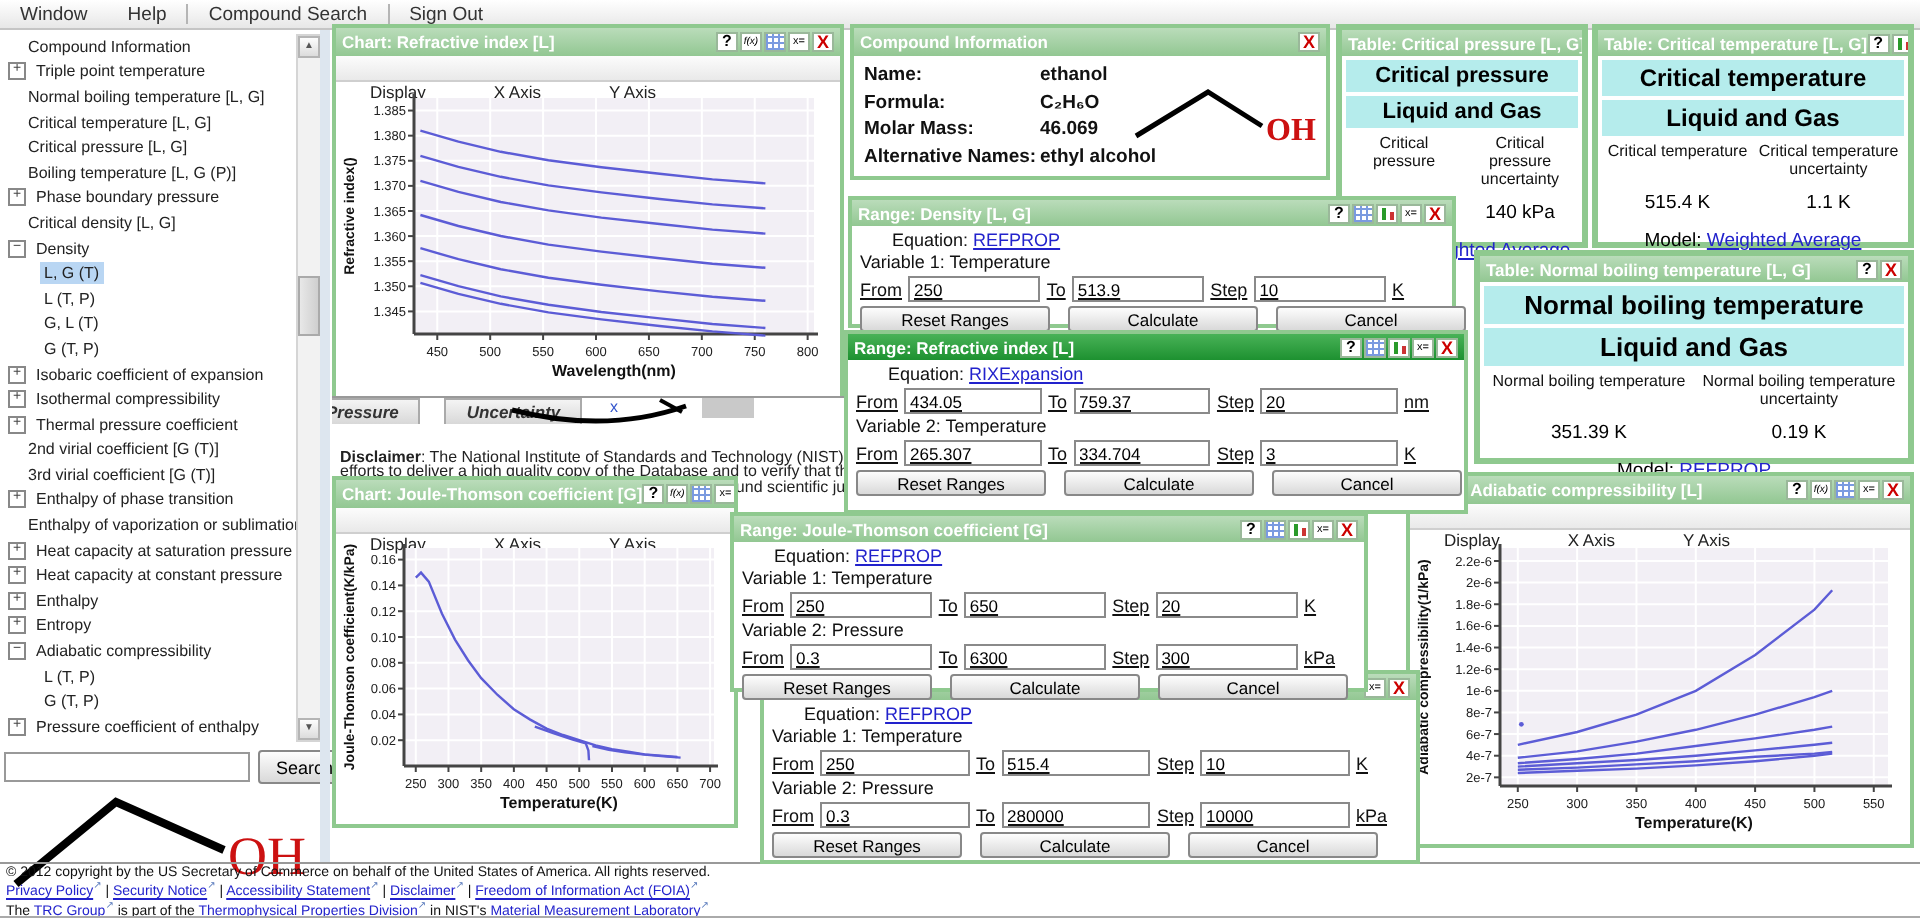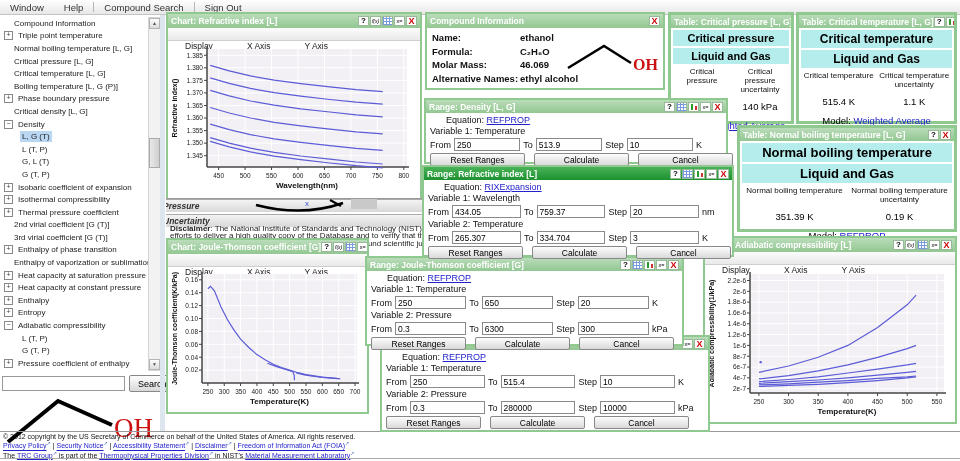--- a/index.html
+++ b/index.html
@@ -64,21 +64,21 @@
   .chart-menu span{padding:0 17px;margin-top:24px;}
   .chart-body{padding:1px;}
   .chart-body svg{display:block;}
   #win-ri{left:166px;top:12px;width:256px;height:190px;z-index:1;}
   #win-jt{left:166px;top:238px;width:203px;height:176px;z-index:9;}
   #win-ac{left:703px;top:236px;width:254px;height:188px;z-index:8;}
 
   
   #win-tabs{left:166px;top:198px;width:300px;height:58px;background:#fff;border:none;
     border-top:1px solid #999;z-index:2;overflow:hidden;position:absolute;}
-  .tab-strip{display:flex;gap:2px;margin-left:-14px;flex-direction:column;}
+  .tab-strip{display:flex;gap:12px;margin-left:-14px;}
   .tab{background:linear-gradient(#f4f4f4,#d8d8d8);border:1px solid #aaa;border-bottom:none;
     font-size:8.5px;font-style:italic;font-weight:bold;color:#333;padding:1px 10px;}
   #frag-gray{position:absolute;left:185px;top:0;width:26px;height:10px;background:#c9c9c9;}
   #frag-x{position:absolute;left:139px;top:0;color:#3355cc;font-size:8px;}
   #frag-arc{position:absolute;left:88px;top:0;}
   #disclaimer{position:absolute;left:4px;top:26px;font-size:8px;color:#222;line-height:9px;white-space:nowrap;}
   #disclaimer b{font-weight:bold;}
 
   
   #win-ci{left:425px;top:12px;width:240px;height:78px;z-index:3;}
@@ -106,21 +106,21 @@
 
   
   .dialog .titlebar{height:13px;}
   #win-rd{left:424px;top:98px;width:304px;height:66px;z-index:7;}
   #win-rrx{left:422px;top:165px;width:312px;height:92px;z-index:12;}
   #win-rjt{left:365px;top:256px;width:319px;height:90px;z-index:11;}
   #win-rb{left:380px;top:335px;width:330px;height:97px;z-index:10;}
   .dlg-body{padding:1px 4px;font-size:9px;color:#111;}
   .eq-row{line-height:12px;padding-left:16px;}
   .var-label{line-height:11px;}
-  .ft-row{display:flex;align-items:center;gap:3px;margin:1px 0;}
+  .ft-row{display:flex;align-items:center;gap:3px;margin:1px 0;text-decoration:underline;}
   .ft-lab{flex:0 0 auto;}
   .rng{height:11px;font-size:8.5px;border:1px solid #8a8a8a;padding:0 2px;flex:1;min-width:0;}
   .unit{flex:0 0 26px;}
   .btn-row{display:flex;gap:9px;margin-top:2px;}
   .dlg-btn{min-width:95px;height:13px;font-size:8.5px;background:linear-gradient(#fdfdfd,#d9d9d9);
     border:1px solid #888;border-radius:2px;padding:0 6px;line-height:10px;}
 
   a.link{color:#2222cc;text-decoration:underline;cursor:pointer;}
 
   
@@ -153,25 +153,25 @@
         <div class="tree-row">
           <span class="expand-box">+</span>
           <span class="tree-label">Triple point temperature</span>
         </div>
         <div class="tree-row">
           <span class="expand-spacer"></span>
           <span class="tree-label">Normal boiling temperature [L, G]</span>
         </div>
         <div class="tree-row">
           <span class="expand-spacer"></span>
+          <span class="tree-label">Critical temperature [L, G]</span>
+        </div>
+        <div class="tree-row">
+          <span class="expand-spacer"></span>
           <span class="tree-label">Critical pressure [L, G]</span>
-        </div>
-        <div class="tree-row">
-          <span class="expand-spacer"></span>
-          <span class="tree-label">Critical temperature [L, G]</span>
         </div>
         <div class="tree-row">
           <span class="expand-spacer"></span>
           <span class="tree-label">Boiling temperature [L, G (P)]</span>
         </div>
         <div class="tree-row">
           <span class="expand-box">+</span>
           <span class="tree-label">Phase boundary pressure</span>
         </div>
         <div class="tree-row">
@@ -518,21 +518,20 @@
           <span class="tbi ic-help">?</span>
           <span class="tbi ic-table"></span>
           <span class="tbi ic-chart"></span>
           <span class="tbi ic-xy">x=</span>
           <span class="tbi ic-close">X</span>
         </span>
     </div>
     <div class="dlg-body">
       <div class="eq-row"><span>Equation:</span>
         <a class="link">RIXExpansion</a></div>
-      <div class="var-label">Variable 1: Wavelength</div>
       <div class="ft-row">
         <span class="ft-lab">From</span>
         <input class="rng" value="434.05" style="">
         <span class="ft-lab">To</span>
         <input class="rng" value="759.37" style="">
         <span class="ft-lab">Step</span>
         <input class="rng" value="20" style="">
         <span class="unit">nm</span>
       </div>
       <div class="var-label">Variable 2: Temperature</div>

